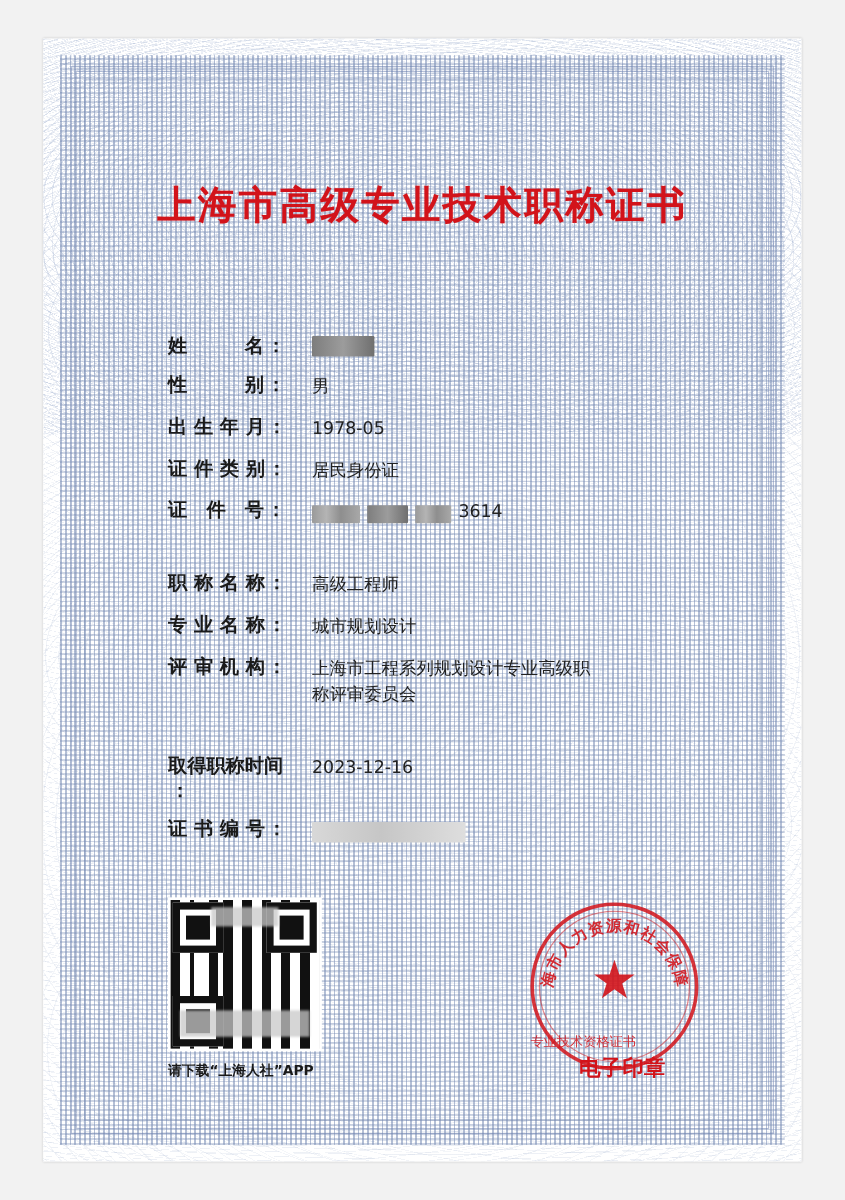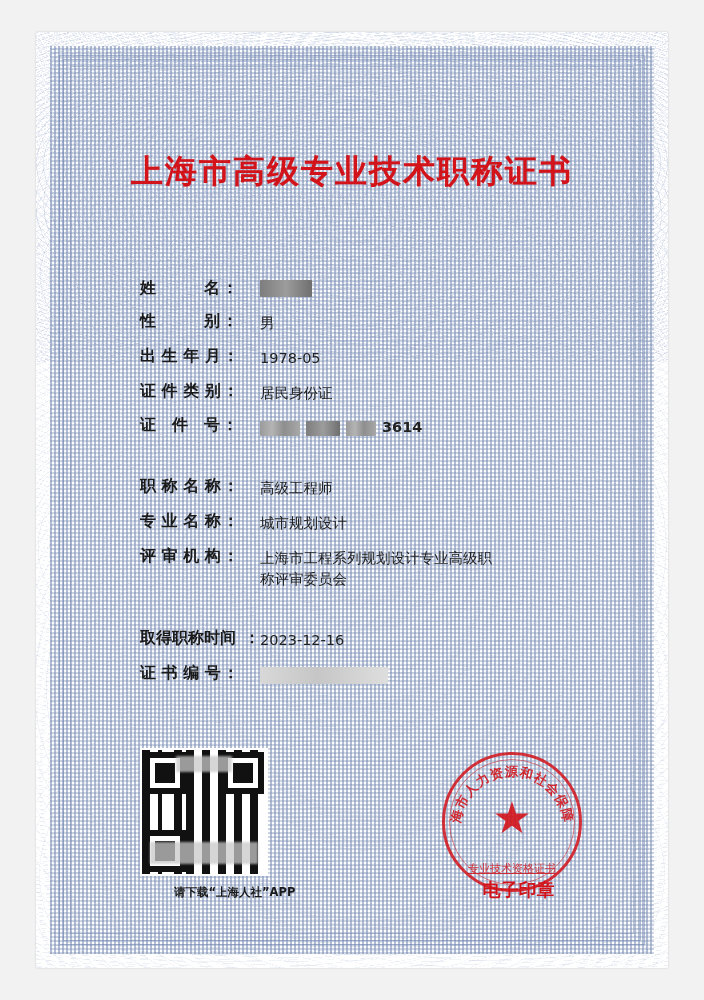--- a/index.html
+++ b/index.html
@@ -113,20 +113,21 @@
     font-family: "DejaVu Sans", "Liberation Sans", sans-serif;
     font-weight: bold;
     font-size: 16px;
     color: #1a1a1a;
     letter-spacing: 0px;
     white-space: nowrap;
   }
   .field-label.spread {
     display: flex;
     justify-content: space-between;
+    flex-direction: column;
   }
   .field-label .colon { margin-left: 2px; }
   .field-value {
     font-family: "DejaVu Sans", "Liberation Sans", sans-serif;
     font-size: 14.5px;
     color: #222;
     line-height: 1.5;
     padding-top: 2px;
     max-width: 310px;
   }
@@ -140,21 +141,21 @@
     border-radius: 1px;
     background: linear-gradient(90deg, #9a9a9a 0%, #b4b4b4 30%, #8e8e8e 60%, #a8a8a8 100%);
     filter: blur(0.4px);
   }
   .redact.light {
     background: linear-gradient(90deg, #d8d8d8 0%, #c6c6c6 45%, #dedede 100%);
   }
   .redact.dark {
     background: linear-gradient(90deg, #7d7d7d 0%, #9c9c9c 50%, #6f6f6f 100%);
   }
-  .value-line { display: flex; align-items: center; gap: 6px; font-weight: bold; }
+  .value-line { display: flex; align-items: center; gap: 6px; }
 
   
   .qr-block {
     position: absolute;
     left: 104px;
     top: 716px;
     width: 190px;
   }
   .qr {
     width: 124px;
@@ -191,21 +192,20 @@
   .qr .blurband.b1 { top: 6px; height: 16px; left: 34px; right: 34px; }
   .qr .blurband.b2 { bottom: 10px; height: 22px; left: 8px; right: 8px; }
 
   .qr-caption {
     margin-top: 8px;
     font-family: "DejaVu Sans", "Liberation Sans", sans-serif;
     font-size: 11.5px;
     color: #1a1a1a;
     line-height: 1.55;
     font-weight: bold;
-    padding-left: 34px;
   }
 
   
   .seal {
     position: absolute;
     left: 406px;
     top: 720px;
     width: 140px;
     height: 140px;
   }
@@ -241,26 +241,25 @@
     font-family: "DejaVu Sans", "Liberation Sans", sans-serif;
     font-size: 13px;
     font-weight: bold;
     letter-spacing: 1px;
     opacity: 0.88;
   }
   .seal-bottom-text {
     position: absolute;
     left: 0; right: 0;
     bottom: 16px;
-    text-align: center;
+    text-align: left;
     font-family: "DejaVu Sans", "Liberation Sans", sans-serif;
     font-size: 11px;
     color: #d2131a;
     opacity: 0.85;
-    text-decoration: underline;
   }
   .seal-label {
     position: absolute;
     left: 13px; right: 0;
     bottom: -10px;
     text-align: center;
     font-family: "DejaVu Sans", "Liberation Sans", sans-serif;
     font-size: 18px;
     font-weight: bold;
     color: #d2131a;

